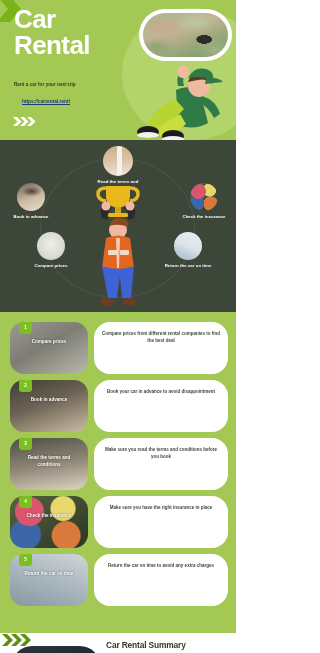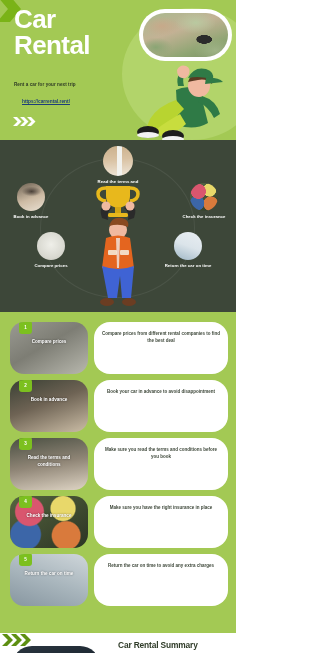--- a/index.html
+++ b/index.html
@@ -208,21 +208,21 @@
   .footer-img {
     position:absolute; left:12px; top:26px;
     width:88px; height:52px;
     border-radius:20px;
     background:
       radial-gradient(ellipse 26px 10px at 54% 70%, #1b2530 0%, #111a22 55%, transparent 70%),
       radial-gradient(ellipse 10px 6px at 32% 40%, #b8452f 0%, transparent 70%),
       linear-gradient(170deg,#2b3640 0%,#16202a 55%,#0d141b 100%);
   }
   .footer-title {
-    position:absolute; left:118px; top:20px;
+    position:absolute; left:106px; top:20px;
     font-size:8.4px; font-weight:bold; color:#2f3b28;
     letter-spacing:-0.15px;
   }
 </style>
 </head>
 <body>
 
 <div class="page">
 
   <section class="hero">

